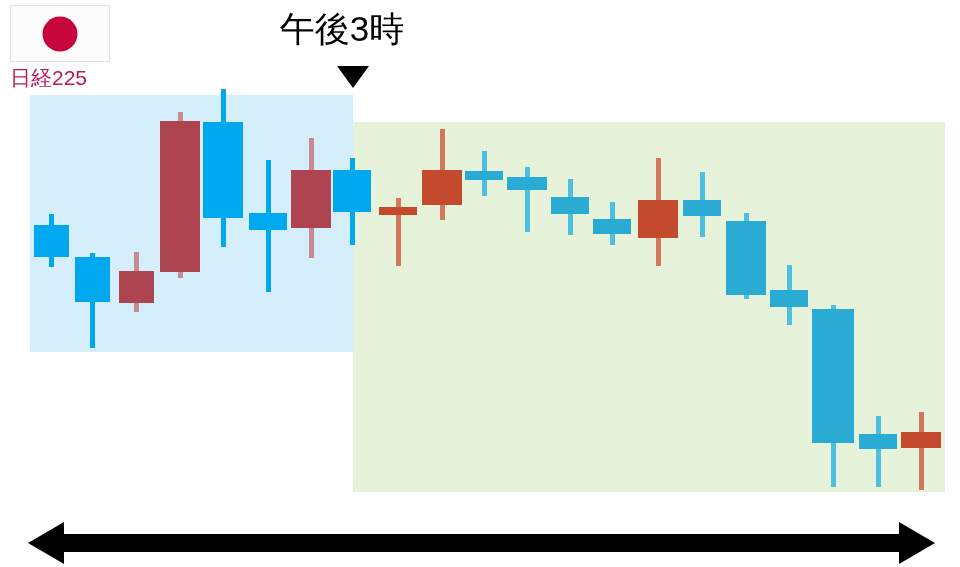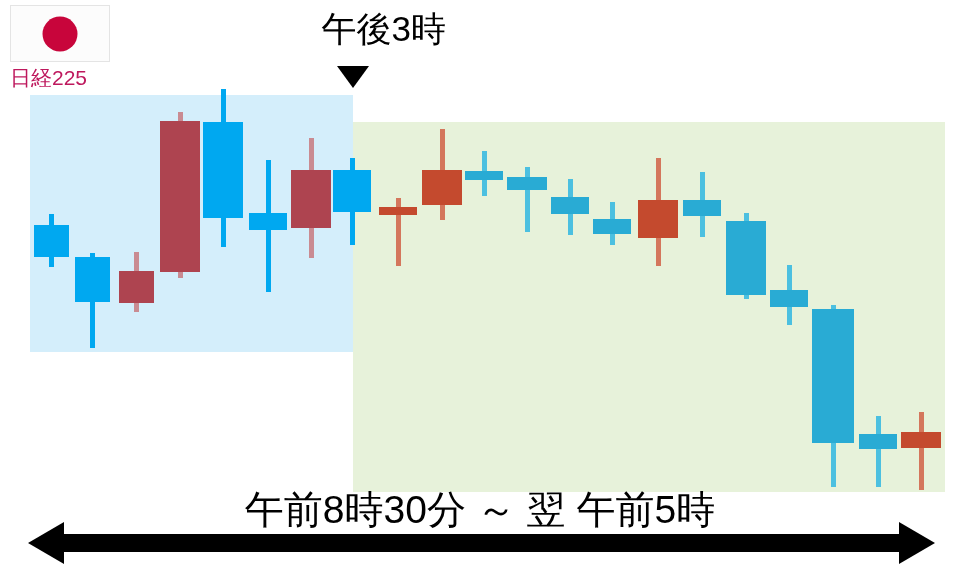--- a/index.html
+++ b/index.html
@@ -70,24 +70,24 @@
     left: 353px;
     top: 122px;
     width: 592px;
     height: 370px;
     background: #e7f2da;
   }
 
   
   .marker-label {
     position: absolute;
-    left: 256px;
+    left: 247px;
     top: 8px;
     width: 190px;
-    text-align: right;
+    text-align: center;
     font-size: 35px;
     line-height: 42px;
     color: #000000;
     white-space: nowrap;
   }
   .marker-caret {
     position: absolute;
     left: 337px;
     top: 66px;
     width: 0;
@@ -245,21 +245,20 @@
     </div>
 
   <div class="flag-box">
     <div class="flag-disc"></div>
   </div>
   <div class="index-label">日経225</div>
 
   <div class="marker-label">午後3時</div>
   <div class="marker-caret"></div>
 
-  <div class="range-label">午前8時30分 ～ 翌 午前5時</div>
 
   <div class="arrow-wrap">
     <div class="arrow-head left"></div>
     <div class="arrow-shaft"></div>
     <div class="arrow-head right"></div>
   </div>
 
 </div>
 
 </body></html>

